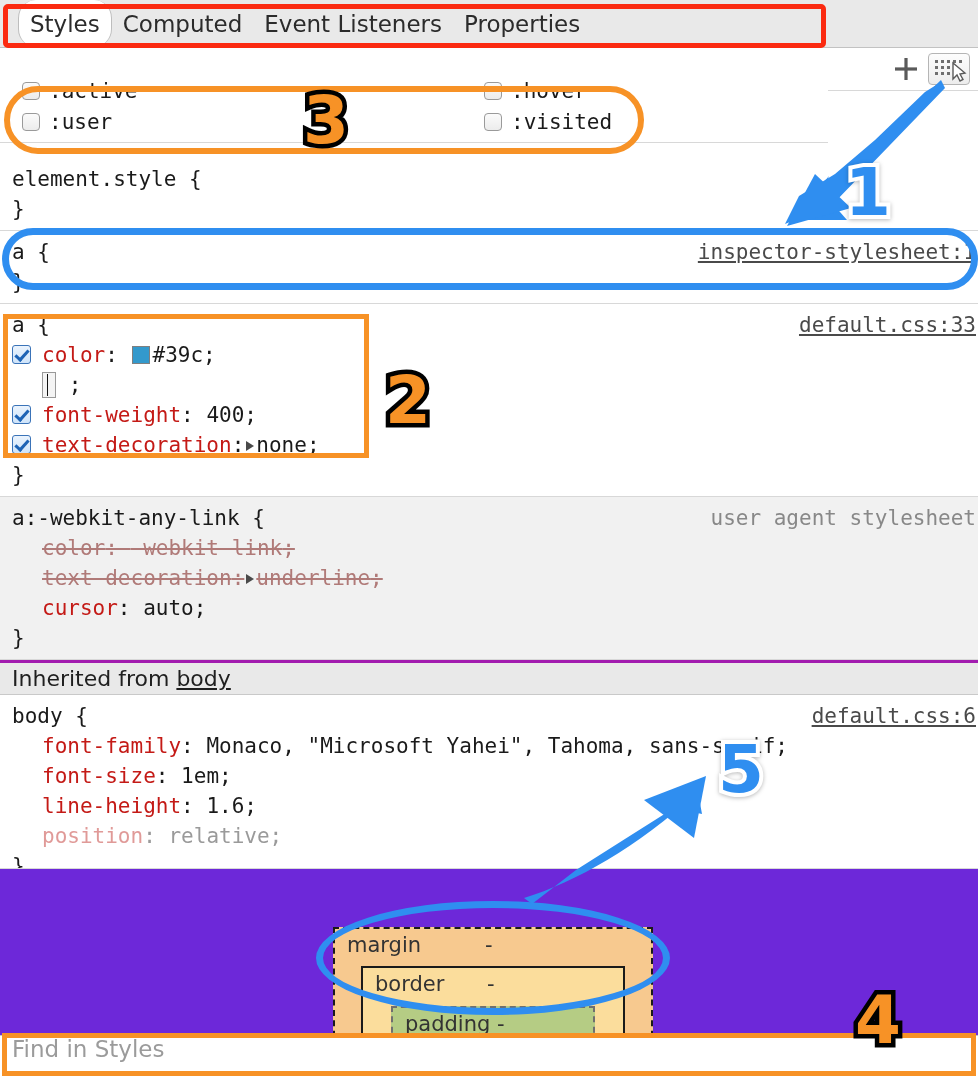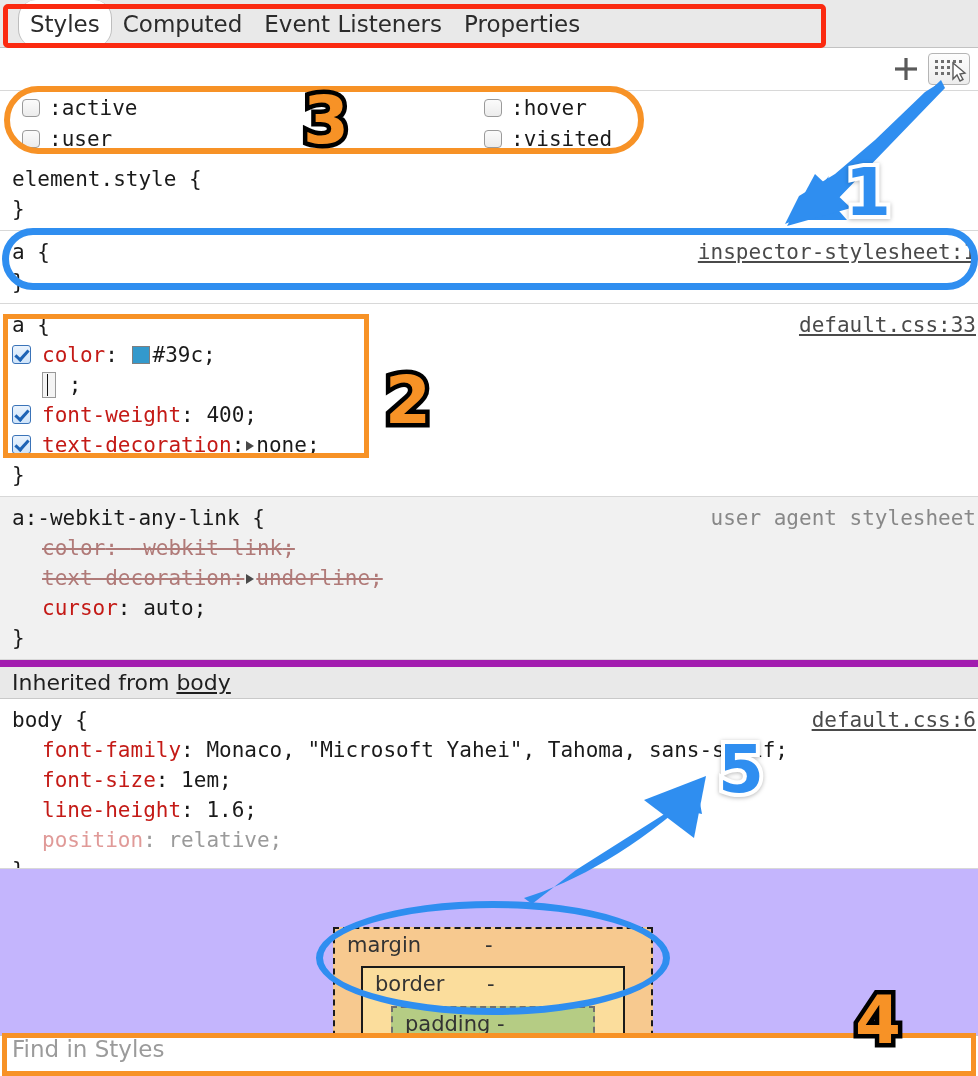--- a/index.html
+++ b/index.html
@@ -73,21 +73,21 @@
     width: 42px; height: 32px;
     background: linear-gradient(#fdfdfd, #ededed);
     border: 1px solid #b5b5b5;
     border-radius: 4px;
     box-sizing: border-box;
   }
 
   
   .pseudo-panel {
     position: absolute;
-    left: 0; top: 93px;
+    left: 0; top: 76px;
     width: 828px; height: 67px;
     background: #ffffff;
     border-bottom: 1px solid #d8d8d8;
     box-sizing: border-box;
   }
   .pseudo-item {
     position: absolute;
     display: flex;
     align-items: center;
     font-family: "DejaVu Sans Mono", monospace;
@@ -207,36 +207,36 @@
     position: absolute;
     left: 4px; top: 1px;
     width: 1px; height: 22px;
     background: #111;
   }
 
   
   .inherited-bar {
     padding: 3px 12px;
     background: #e9e9e9;
-    border-top: 7px solid #a21caf;
+    border-top: 3px solid #a21caf;
     border-bottom: 1px solid #c9c9c9;
     font-family: "DejaVu Sans", sans-serif;
     font-size: 22px;
     color: #1f1f1f;
     box-sizing: border-box;
   }
   .inherited-bar u { text-decoration: underline; }
 
   
   .boxmodel-area {
     position: absolute;
     left: 0; top: 868px;
     width: 978px;
     height: 167px;
-    background: #c4b5fd;
+    background: #6d28d9;
     border-top: 1px solid #d8d8d8;
     box-sizing: border-box;
   }
   .bm-margin {
     position: absolute;
     left: 333px; top: 58px;
     width: 320px; height: 120px;
     background: #f7c98f;
     border: 2px dashed #1a1a1a;
     box-sizing: border-box;

